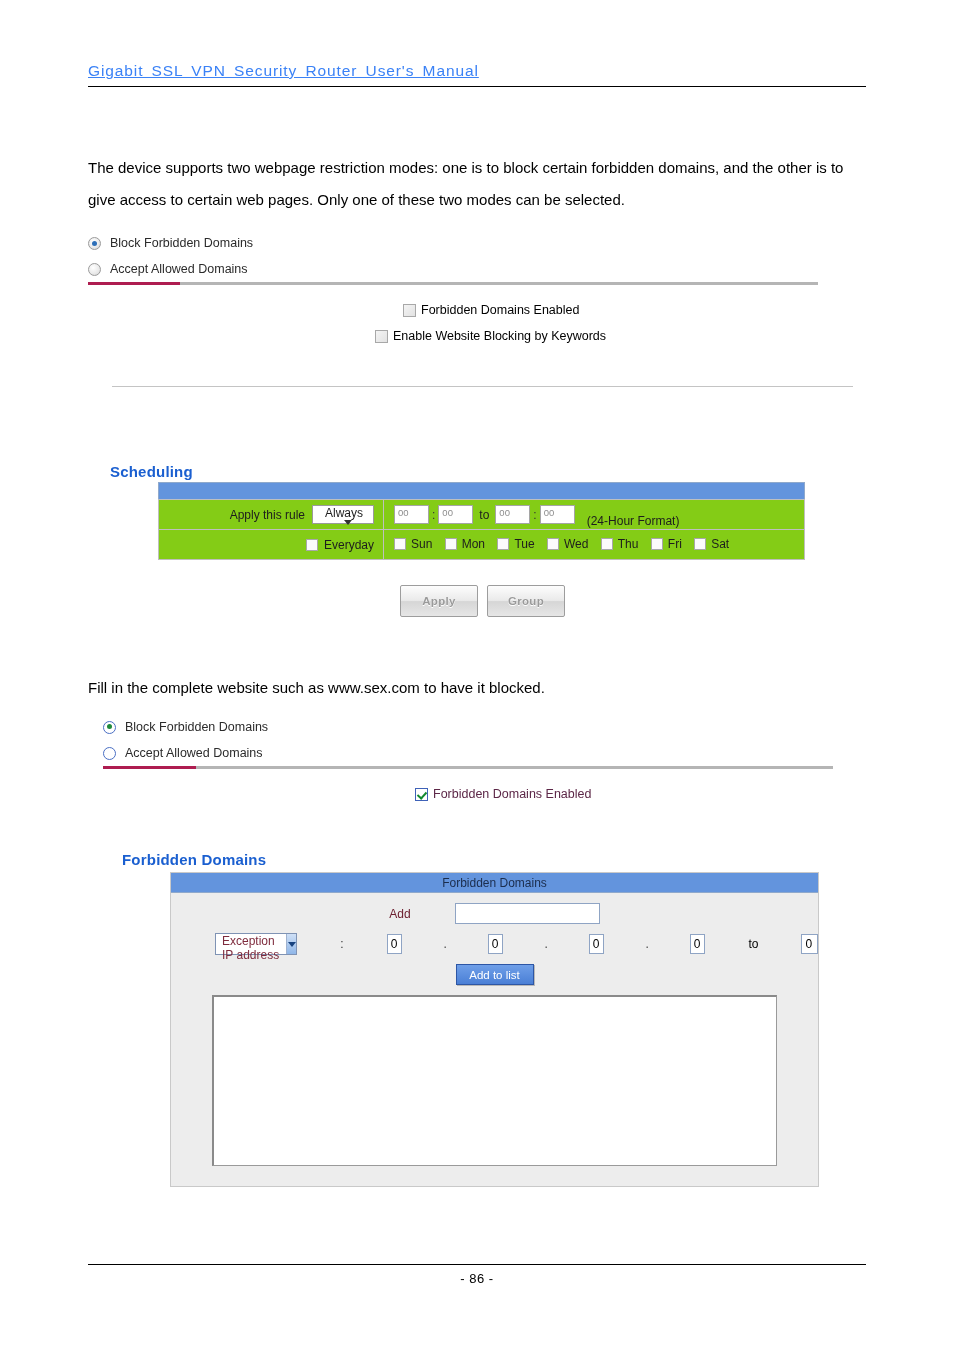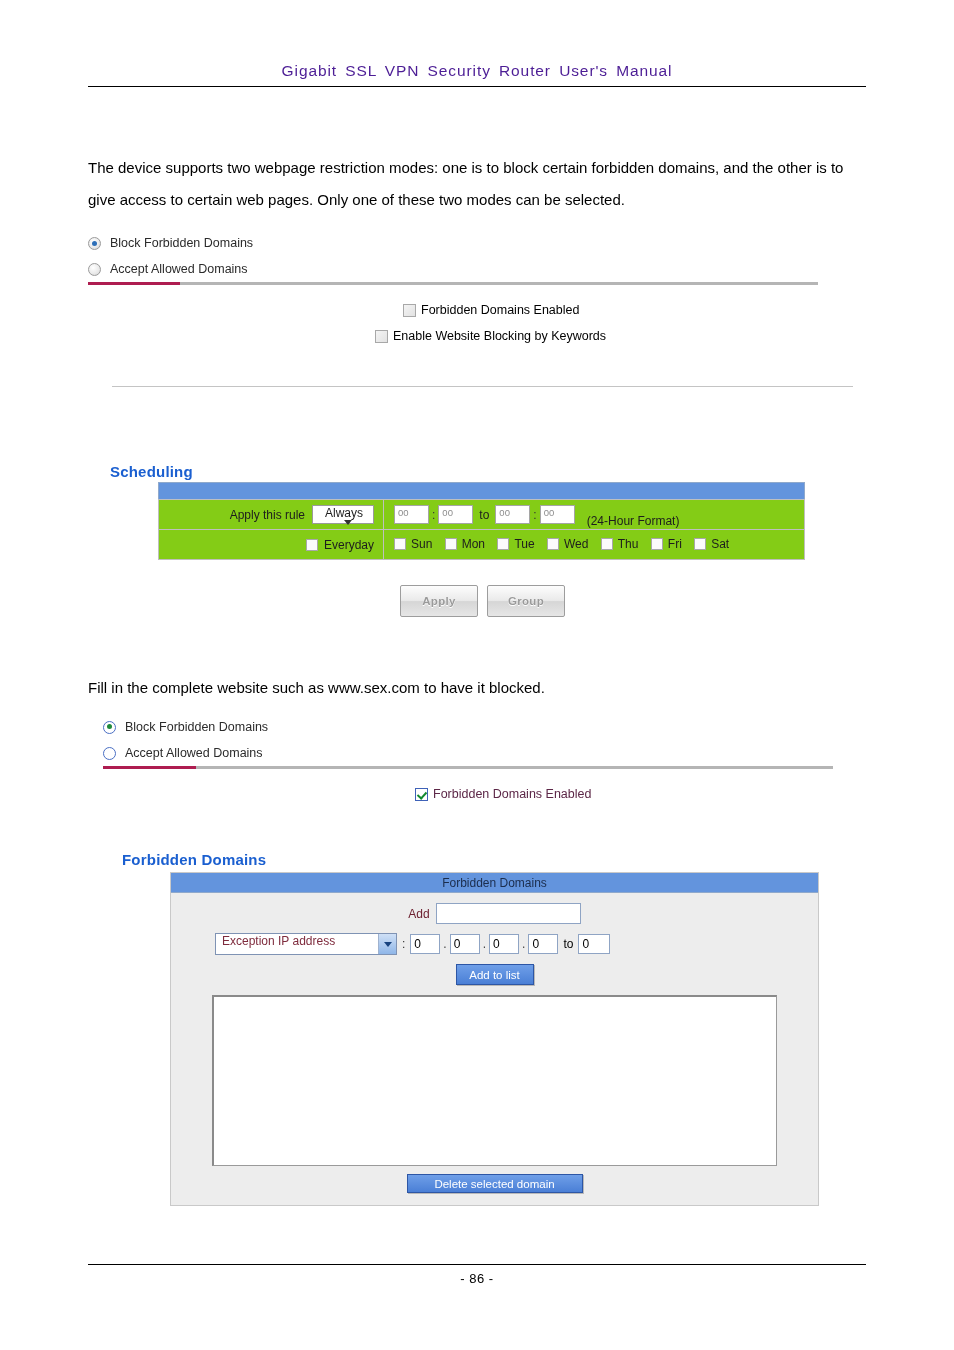--- a/index.html
+++ b/index.html
@@ -17,26 +17,27 @@
   }
 
   
   .page-header {
     position: absolute;
     left: 88px;
     top: 62px;
     width: 778px;
   }
   .page-header .hdr-text {
-    text-align: center;
+    text-align: left;
     font-size: 15.5px;
     letter-spacing: 0.9px;
     word-spacing: 3px;
-    color: #4c1d95;
+    color: #3b82f6;
     padding-bottom: 6px;
+    text-decoration: underline;
   }
   .page-header .hdr-rule {
     border-bottom: 1.6px solid #000;
     width: 100%;
   }
 
   
   .para {
     position: absolute;
     font-size: 15px;
@@ -299,20 +300,21 @@
     justify-content: center;
     border-bottom: 1px solid #8fa9cc;
   }
   #fd-panel .fd-body { padding: 10px 0 12px 0; }
 
   .fd-row {
     display: flex;
     align-items: center;
     justify-content: center;
     margin-bottom: 9px;
+    gap: 38px;
   }
   .lbl-maroon {
     font-size: 12px;
     color: #6d2030;
     margin-right: 6px;
   }
   .txt-input {
     width: 145px; height: 21px;
     border: 1px solid #8fa4c4;
     background: #ffffff;
@@ -600,23 +602,20 @@
       <span class="oct-last">0</span>
     </div>
 
 
     <div class="fd-row" style="margin-bottom:4px;">
       <span class="blue-btn" id="add-to-list-btn">Add to list</span>
     </div>
 
     <div class="list-box"></div>
 
-    <div class="fd-row" style="margin-bottom:0;">
-      <span class="blue-btn" id="delete-domain-btn">Delete selected domain</span>
-    </div>
 
   </div>
 </div>
 
 <div id="footer">
   <div class="foot-rule"></div>
   <div class="foot-num">- 86 -</div>
 </div>
 
 </body></html>

